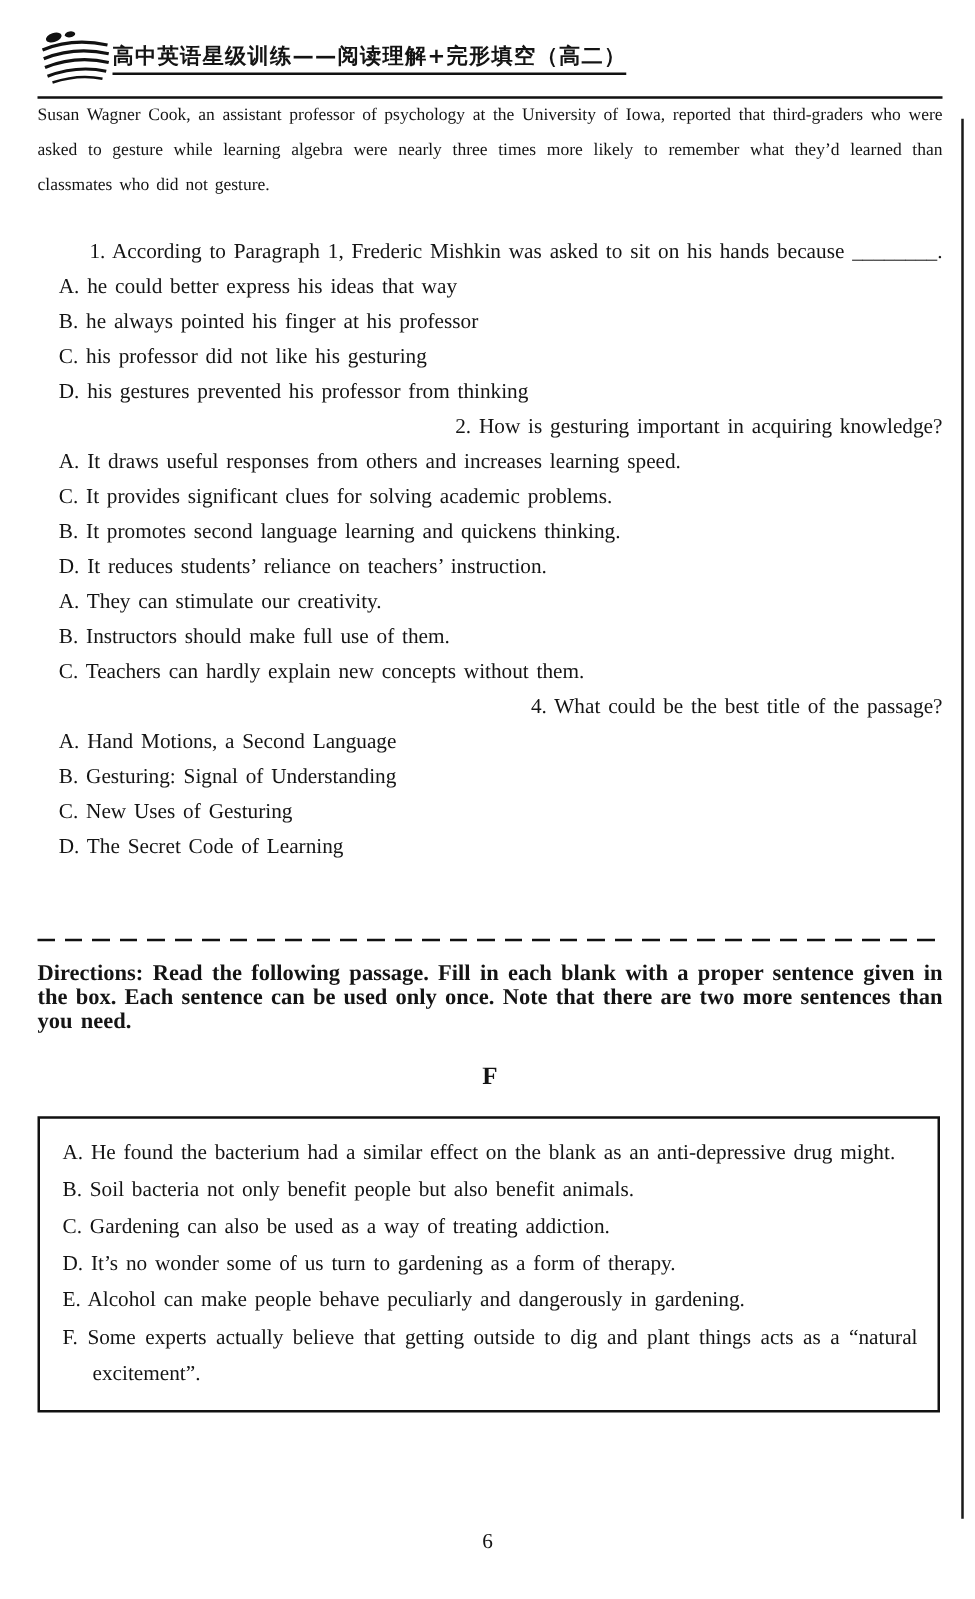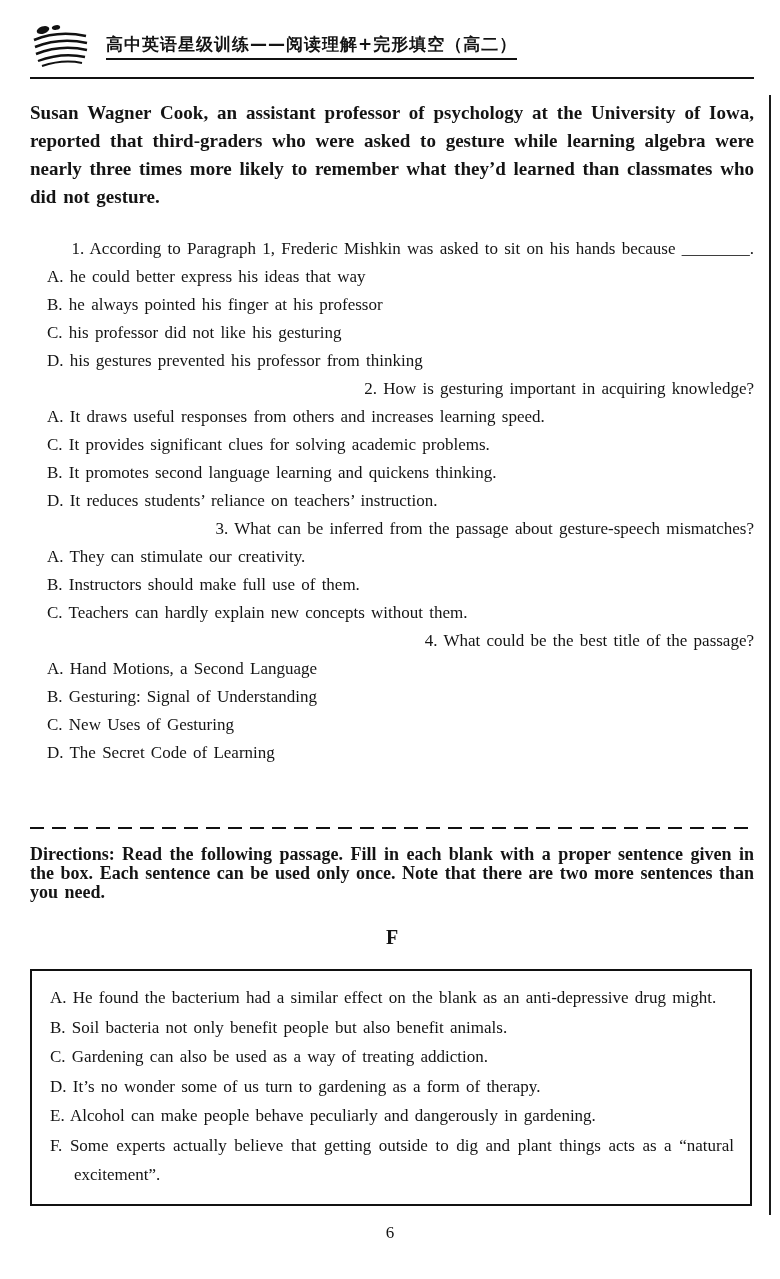--- a/index.html
+++ b/index.html
@@ -8,39 +8,37 @@
     position:relative;
     width:780px; height:1279px;
     margin:0 auto;
     background:#fff;
     color:#141414;
     font-family:"Liberation Serif","DejaVu Serif",serif;
     overflow:hidden;
   }
   .content { padding:24px 26px 0 30px; }
 
-  .header { display:flex; align-items:center; gap:16px; }
+  .header { display:flex; align-items:center; }
   .logo { flex:0 0 auto; width:60px; height:44px; }
   .title {
     font-family:"DejaVu Sans","Liberation Sans",sans-serif;
     font-weight:bold;
     font-size:17px;
     letter-spacing:1px;
     padding-bottom:2px;
     border-bottom:2px solid #111;
   }
   .header-rule { height:2px; background:#111; margin-top:9px; }
 
   .passage {
-    margin-top:20px;
-    font-size:19px;
+    font-size:14px;
     line-height:28px;
     text-align:justify;
     word-spacing:2px;
-    font-weight:bold;
   }
 
   .questions { margin-top:24px; font-size:17px; line-height:28px; word-spacing:2px; }
   .stem { text-align:right; }
   .option { margin-left:17px; }
 
   .divider {
     margin-top:60px;
     height:2px;
     background:repeating-linear-gradient(to right,#111 0 14px,transparent 14px 22px);
@@ -128,21 +126,20 @@
 
       <div class="question">
         <div class="stem"><span>2.</span> <span>How is gesturing important in acquiring knowledge?</span></div>
         <div class="option">A. It draws useful responses from others and increases learning speed.</div>
         <div class="option">C. It provides significant clues for solving academic problems.</div>
         <div class="option">B. It promotes second language learning and quickens thinking.</div>
         <div class="option">D. It reduces students’ reliance on teachers’ instruction.</div>
       </div>
 
       <div class="question">
-        <div class="stem"><span>3.</span> <span>What can be inferred from the passage about gesture-speech mismatches?</span></div>
         <div class="option">A. They can stimulate our creativity.</div>
         <div class="option">B. Instructors should make full use of them.</div>
         <div class="option">C. Teachers can hardly explain new concepts without them.</div>
       </div>
 
       <div class="question">
         <div class="stem"><span>4.</span> <span>What could be the best title of the passage?</span></div>
         <div class="option">A. Hand Motions, a Second Language</div>
         <div class="option">B. Gesturing: Signal of Understanding</div>
         <div class="option">C. New Uses of Gesturing</div>

